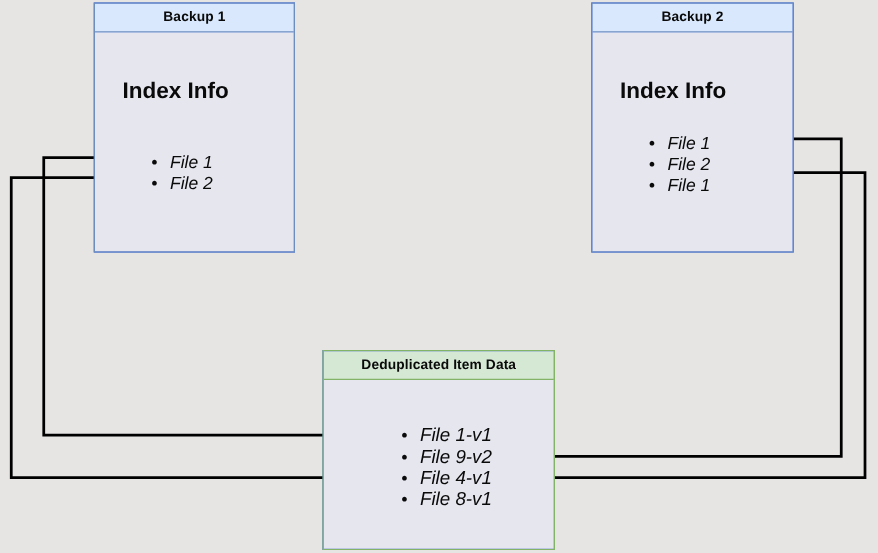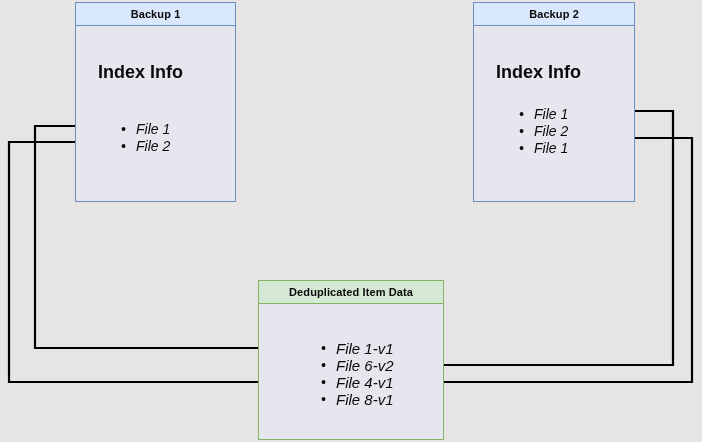--- a/index.html
+++ b/index.html
@@ -143,20 +143,20 @@
         <li>File 1</li>
       </ul>
     </div>
   </div>
 
   <div class="node-box green" style="left:258px; top:280px; width:186px; height:160px;">
     <div class="node-header">Deduplicated Item Data</div>
     <div class="node-body">
       <ul class="file-list dedup-list" style="left:62px; top:36px;">
         <li>File 1-v1</li>
-        <li>File 6-v2</li>
+        <li>File 9-v2</li>
         <li>File 4-v1</li>
         <li>File 8-v1</li>
       </ul>
     </div>
   </div>
 
 </div>
 
 </body></html>

